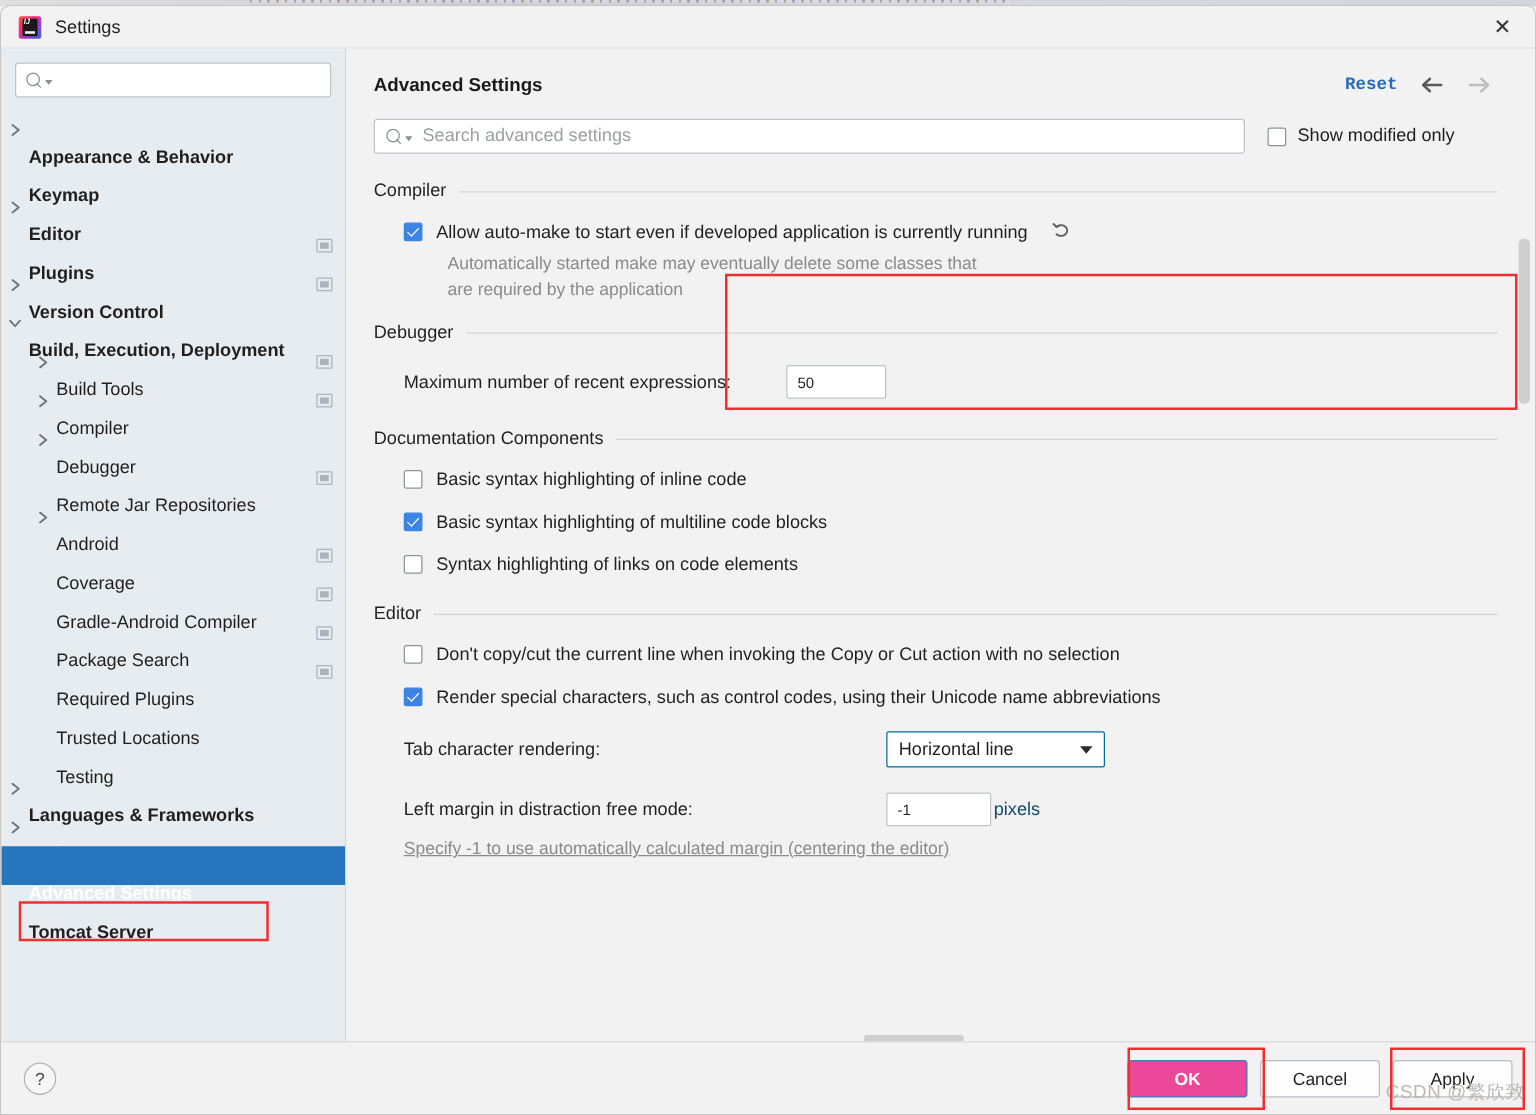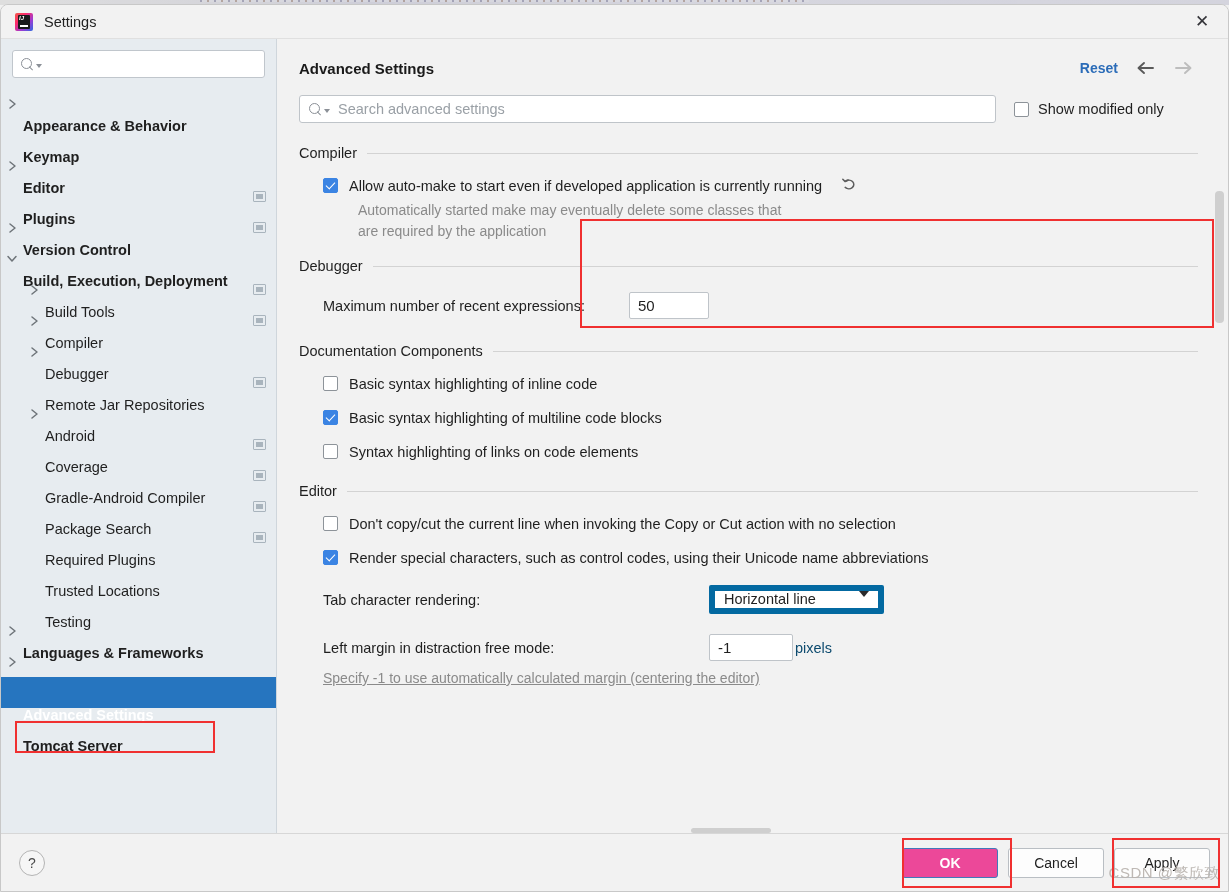--- a/index.html
+++ b/index.html
@@ -117,21 +117,21 @@
 
   
   .anno { position: absolute; border: 2.5px solid #f03030; pointer-events: none; }
   #anno-side { left: 14px; width: 200px; height: 32px; }
 
   
   .content { flex: 1 1 auto; display: flex; flex-direction: column; min-width: 0; position: relative; background:#f2f2f2; }
   .c-head { padding: 18px 34px 0 22px; }
   .c-head-row { display: flex; align-items: center; }
   .c-title { font-size: 15px; font-weight: 700; color: #1a1a1a; }
-  .c-head-right { margin-left: auto; display: flex; align-items: center; gap: 16px; }
+  .c-head-right { margin-left: auto; display: flex; align-items: center; gap: 16px; font-family: Liberation Mono, monospace; }
   .reset-link { color: #2b6cb8; font-size: 14px; font-weight: 700; cursor: pointer; }
   .navarrow { width: 22px; height: 22px; display:flex; align-items:center; justify-content:center; cursor:default; }
 
   .search-row { display: flex; align-items: center; margin-top: 16px; gap: 18px; }
   .adv-search {
     flex: 0 0 697px; height: 28px; background: #fff; border: 1px solid #bfc4c9; border-radius: 3px;
     display: flex; align-items: center; padding: 0 9px;
   }
   .adv-search .ph { margin-left: 8px; color: #9aa0a6; font-size: 14.5px; }
   .cbx {
@@ -156,25 +156,25 @@
 
   .opt-row { display: flex; align-items: flex-start; gap: 11px; padding: 7px 0 7px 24px; }
   .opt-row .txt { font-size: 14.5px; color: #1f1f1f; line-height: 20px; }
   .opt-desc { padding-left: 59px; font-size: 14px; color: #8a8a8a; line-height: 21px; margin-top: -3px; }
   .revert { width: 17px; height: 17px; margin-left: 8px; flex: 0 0 17px; cursor: default; }
 
   .field-row { display: flex; align-items: center; padding: 10px 0 10px 24px; }
   .field-row .lab { font-size: 14.5px; color: #1f1f1f; }
   .txtbox {
     background: #fff; border: 1px solid #bfc4c9; border-radius: 2px;
-    height: 27px; display: flex; align-items: center; padding: 0 8px; font-size: 15px; color:#1f1f1f;
+    height: 27px; display: flex; align-items: center; padding: 0 8px; font-size: 12px; color:#1f1f1f;
   }
   .combo {
-    background: #fff; border: 6px solid #0369a1; border-radius: 2px; height: 29px;
-    display: flex; align-items: flex-start; padding: 0 9px; font-size: 14.5px; color: #1f1f1f;
+    background: #fff; border: 1px solid #0369a1; border-radius: 2px; height: 29px;
+    display: flex; align-items: center; padding: 0 9px; font-size: 14.5px; color: #1f1f1f;
     min-width: 175px; justify-content: space-between; gap: 14px;
   }
   .combo .cv { width:0;height:0;border-left:5px solid transparent;border-right:5px solid transparent;border-top:6px solid #2b2b2b; }
   .unit { margin-left: 2px; font-size: 14.5px; color: #0c4a6e; }
 
   
   .vscroll { position: absolute; right: 4px; top: 4px; width: 9px; bottom: 4px; }
   .vthumb { position: absolute; left: 0; width: 9px; background: #cfcfcf; border-radius: 4px; }
   
   .hthumb { position: absolute; left: 414px; bottom: 0px; width: 80px; height: 5px; background: #cfcfcf; border-radius: 3px; }

